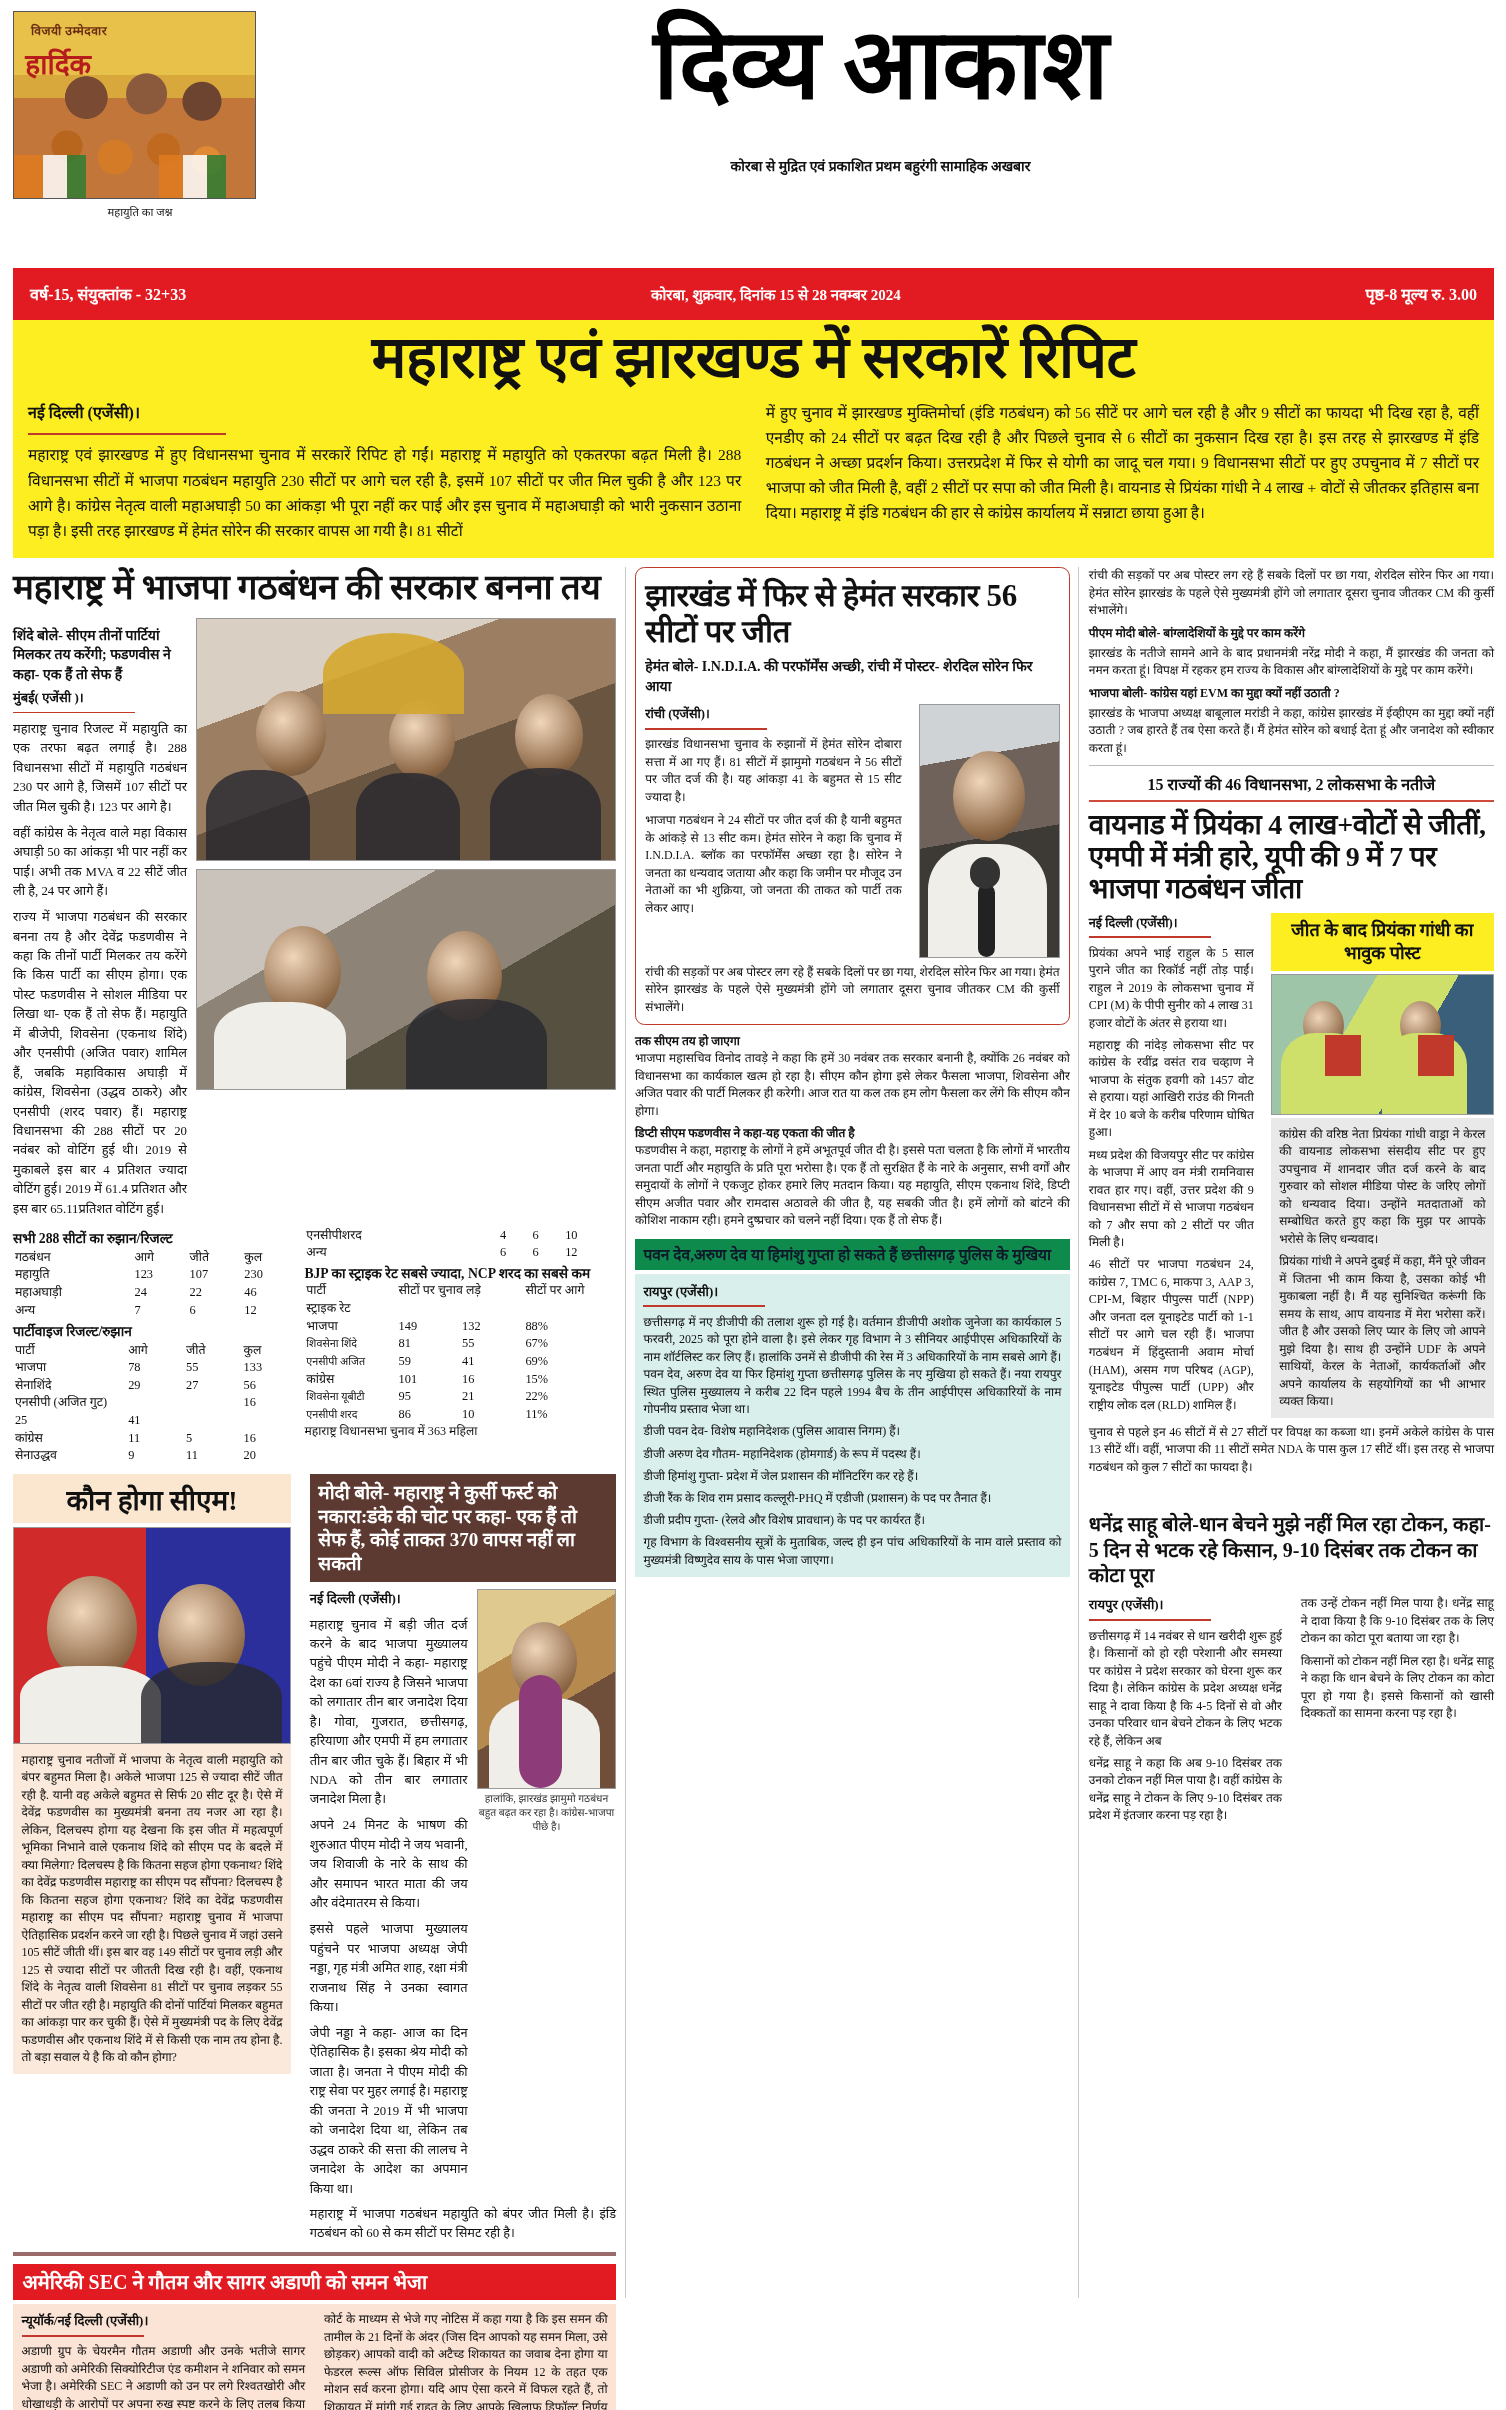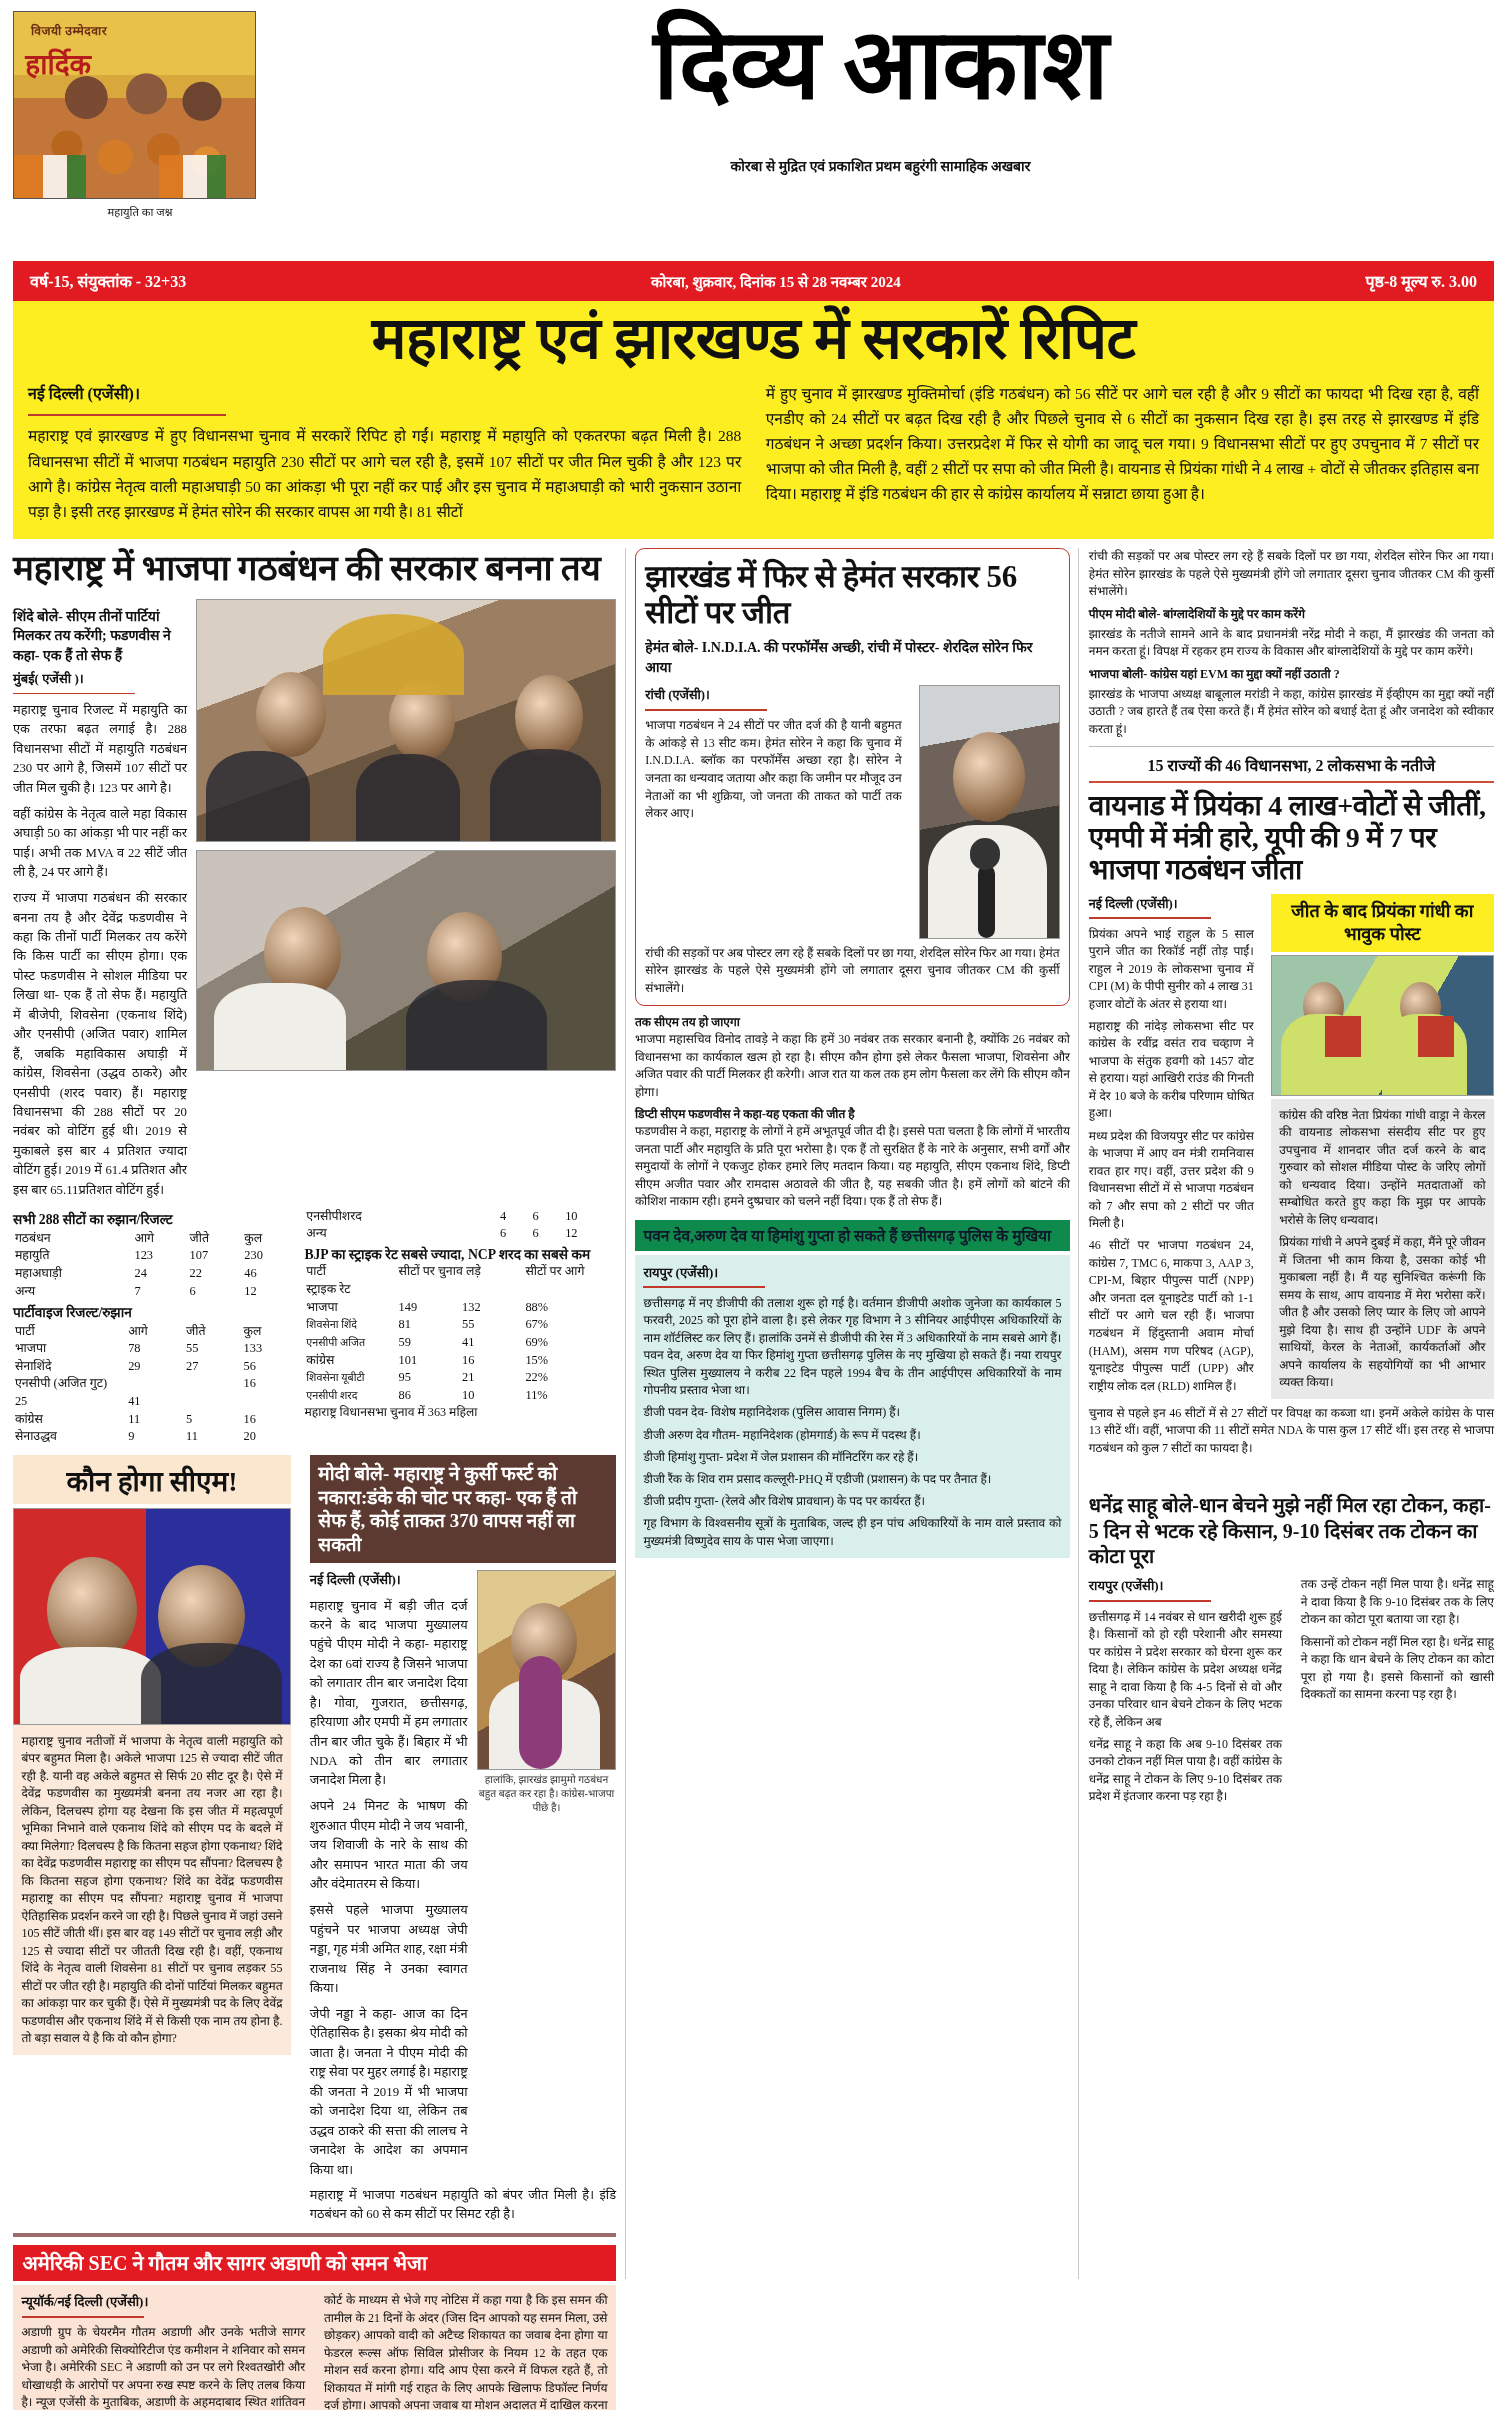--- a/index.html
+++ b/index.html
@@ -51,23 +51,23 @@
   }
   .mast-tagline { font-size: 14px; font-weight: 700; margin-top: 43px; color: #111; }
 
   .mast-right { width: 254px; flex: 0 0 254px; text-align: center; padding-top: 13px; }
   .suvichar-rule { height: 1.9px; background: #d93a26; width: 179px; margin: 0 auto 1.9px auto; }
   .suvichar-label { color: #d93a26; font-size: 15px; font-weight: 700; margin-bottom: 9.4px; }
   .suvichar-text { font-size: 16px; line-height: 1.85; color: #111; }
 
   
   .redbar {
-    background: #e21b22; color: #fff; height: 40px;
+    background: #e21b22; color: #fff; height: 52px;
     display: flex; align-items: center; justify-content: space-between;
-    padding: 0 17px; font-size: 16px; font-weight: 700; margin-top: 9px;
+    padding: 0 17px; font-size: 16px; font-weight: 700; margin-top: 16px;
   }
   .redbar .rb-mid { font-size: 15px; font-weight: 700; }
 
   
   .yellow { background: #fcee21; padding: 7.5px 15px 15px 15px; }
   .yellow-head {
     font-size: 58px; font-weight: 900; line-height: 1.05; text-align: center;
     letter-spacing: -0.5px; color: #111; white-space: nowrap;
   }
   .yellow-body { display: flex; gap: 24.5px; margin-top: 11.3px; }
@@ -434,20 +434,21 @@
     <div class="col-mid">
 
       <div style="border:1.9px solid #c0392b;border-radius:9.4px;padding:9.4px 9.4px 7.5px 9.4px;">
         <h2 class="story-head story-head-sm">झारखंड में फिर से हेमंत सरकार 56 सीटों पर जीत</h2>
         <div class="kicker" style="margin-top:7.5px;">हेमंत बोले- I.N.D.I.A. की परफॉर्मेंस अच्छी, रांची में पोस्टर- शेरदिल सोरेन फिर आया</div>
 
         <div class="flexrow" style="margin-top:7.5px;">
           <div style="flex:1;padding-right:7.5px;">
             <div style="font-weight:700;font-size:12.7px;">रांची (एजेंसी)।</div>
             <div class="rule-red"></div>
+            <p class="body-text sm">झारखंड विधानसभा चुनाव के रुझानों में हेमंत सोरेन दोबारा सत्ता में आ गए हैं। 81 सीटों में झामुमो गठबंधन ने 56 सीटों पर जीत दर्ज की है। यह आंकड़ा 41 के बहुमत से 15 सीट ज्यादा है।</p>
             <p class="body-text sm" style="margin-top:5.6px;">भाजपा गठबंधन ने 24 सीटों पर जीत दर्ज की है यानी बहुमत के आंकड़े से 13 सीट कम। हेमंत सोरेन ने कहा कि चुनाव में I.N.D.I.A. ब्लॉक का परफॉर्मेंस अच्छा रहा है। सोरेन ने जनता का धन्यवाद जताया और कहा कि जमीन पर मौजूद उन नेताओं का भी शुक्रिया, जो जनता की ताकत को पार्टी तक लेकर आए।</p>
           </div>
           <div style="width:141px;flex:0 0 141px;">
             <div class="photo ph-soren" style="height:254px;">
               <div class="ph-face" style="left:24%;top:18%;width:72px;height:90px;"></div>
               <div class="ph-white" style="left:6%;bottom:0;width:119px;height:113px;"></div>
               <div style="position:absolute;left:42%;bottom:0;width:17px;height:73px;background:#222;border-radius:8.5px;"></div>
               <div style="position:absolute;left:36%;bottom:68px;width:30px;height:32px;background:#333;border-radius:15px;"></div>
             </div>
           </div>

